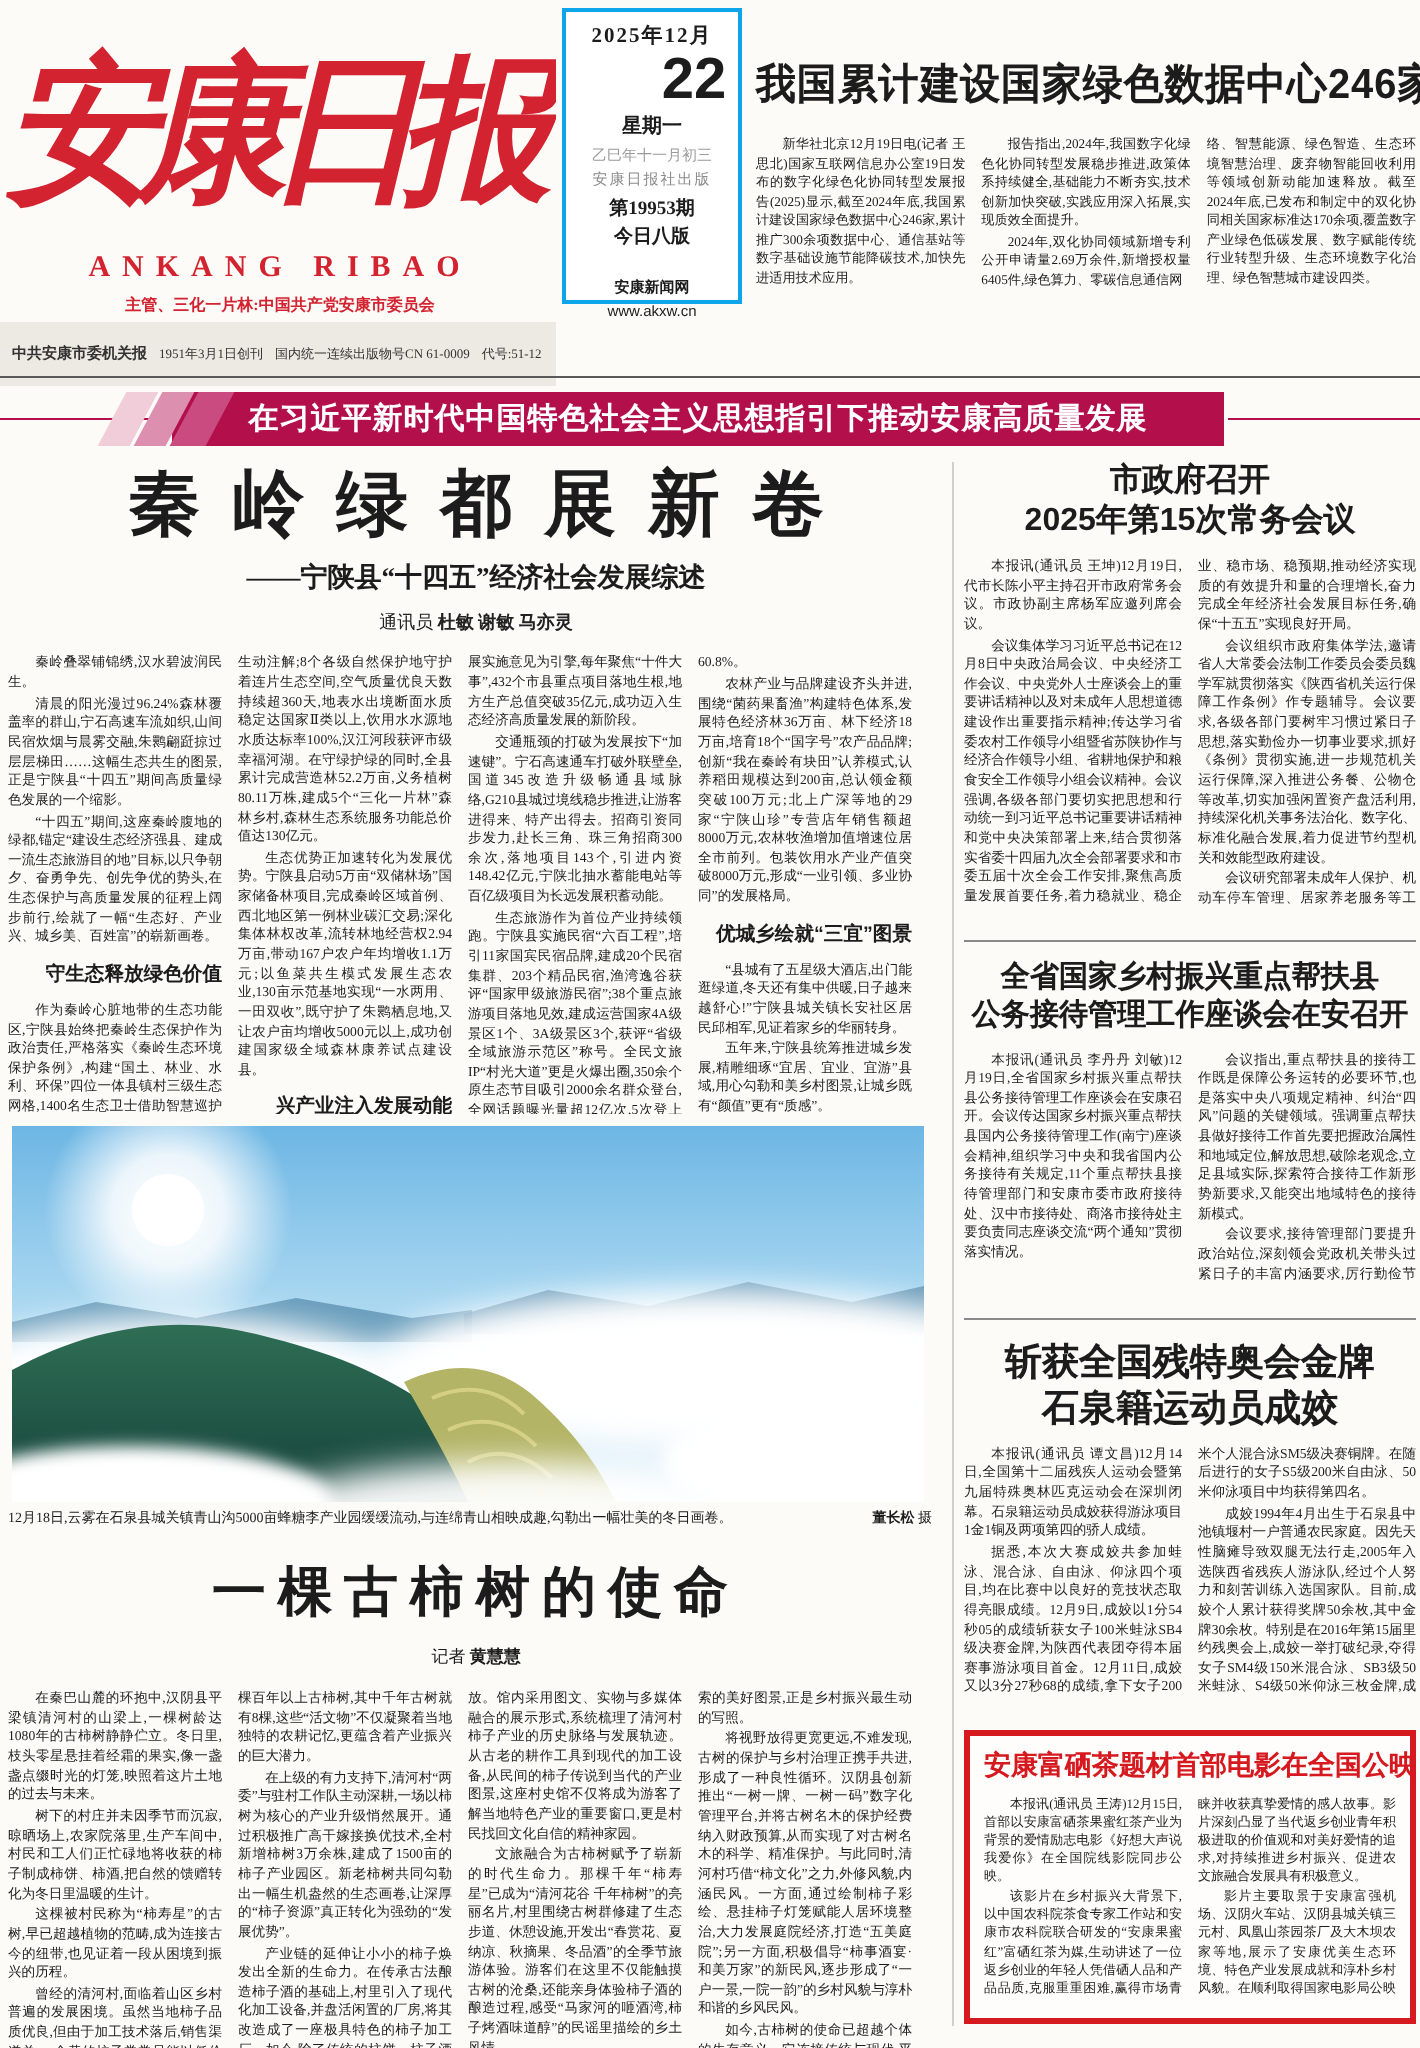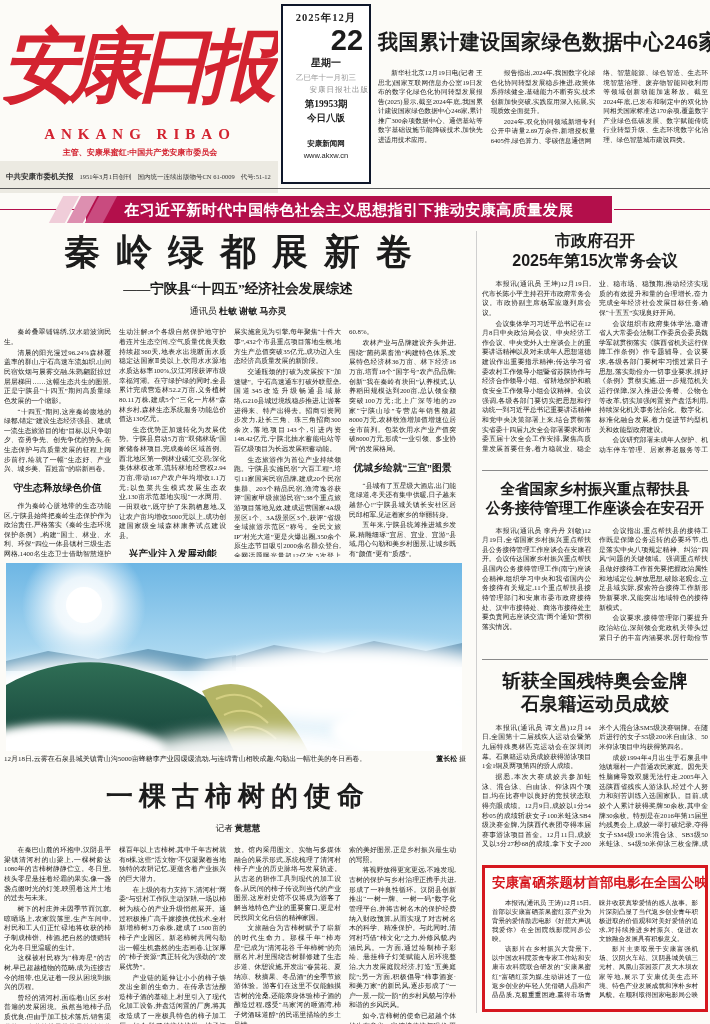--- a/index.html
+++ b/index.html
@@ -16,27 +16,27 @@
     line-height:128px; white-space:nowrap; transform:scaleY(1.04); overflow:hidden; }
   #masthead-en { position:absolute; left:28px; top:126px; width:224px; text-align:center;
     color:#d32330; font-weight:bold; font-size:15px; letter-spacing:6px; }
   #masthead-org { position:absolute; left:8px; top:147px; width:264px; text-align:center;
     color:#d32330; font-size:8px; font-weight:bold; }
   #info-strip { position:absolute; left:0; top:161px; width:278px; height:32px; background:#eceae2;
     display:flex; align-items:center; gap:6px; padding:0 6px; font-size:6.5px; color:#333; white-space:nowrap; overflow:hidden; }
   #info-strip .b { font-weight:bold; font-size:7.5px; }
 
   
-  #datebox { position:absolute; left:281px; top:4px; width:90px; height:180px; border:2px solid #0f172a;
+  #datebox { position:absolute; left:281px; top:4px; width:90px; height:148px; border:2px solid #0ea5e9;
     background:#fff; text-align:center; padding-top:5px; }
   #db-ym { font-size:10.5px; font-weight:bold; letter-spacing:1px; }
   #db-day { font-size:29px; font-weight:bold; line-height:1.05; font-family:"Liberation Sans",sans-serif;padding-left:42px; }
   #db-week { font-size:10px; font-weight:bold; margin-top:1px; }
   #db-lunar { font-size:7.5px; color:#9a9a9a; margin-top:3px; }
-  #db-pub { font-size:7.5px; color:#8b8b8b; margin-top:2px; letter-spacing:1px;text-align:right; }
+  #db-pub { font-size:7.5px; color:#8b8b8b; margin-top:2px; letter-spacing:1px; }
   #db-issue { font-size:9.5px; font-weight:bold; margin-top:3px; }
   #db-pages { font-size:9.5px; margin-top:1px; font-weight:bold; }
   #db-site { font-size:7.5px; font-weight:bold; margin-top:14px; }
   #db-url { font-size:7.5px; margin-top:2px; font-family:"Liberation Sans",sans-serif; }
 
   
   #top-article { position:absolute; left:378px; top:28px; width:330px; }
   #top-headline { font-family:"Liberation Sans",sans-serif; font-weight:900; font-size:21px;
     white-space:nowrap; transform:scaleX(.95); transform-origin:left; letter-spacing:0.5px; }
   #top-cols { display:flex; gap:8px; margin-top:12px; height:112px; overflow:hidden; }
@@ -58,21 +58,21 @@
 
   
   #lead { position:absolute; left:4px; top:231px; width:468px; }
   #lead-head { text-align:center; font-family:"Liberation Sans",sans-serif; font-weight:900;
     font-size:36px; letter-spacing:16px; padding-left:16px; line-height:1.15; }
   #lead-sub { text-align:center; font-size:13.5px; font-weight:bold; margin-top:8px; }
   #lead-byline { text-align:center; font-size:9px; margin-top:7px; color:#222; }
   #lead-byline .names { font-weight:bold; }
   #lead-cols { display:flex; gap:8px; margin-top:9px; height:230px; overflow:hidden; }
   .lcol { width:107px; font-size:6.8px; line-height:1.42; }
-  .sec-head { text-align:center; font-family:"Liberation Sans",sans-serif; font-weight:bold;
+  .sec-head { text-align:right; font-family:"Liberation Sans",sans-serif; font-weight:bold;
     font-size:9.8px; margin:7px 0 6px 0; }
 
   #photo { margin:6px 0 0 2px; width:456px; height:188px; position:relative; overflow:hidden; background:#bfe0f2; }
   #caption-row { width:462px; display:flex; margin-top:4px; font-size:7px; line-height:1.4; }
   #caption { flex:1; padding-right:8px; }
   #credit { width:62px; text-align:right; white-space:nowrap; }
   #credit .name { font-weight:bold; }
 
   #pers-head { text-align:center; font-size:27px; font-weight:bold; letter-spacing:6px; margin-top:13px;font-family:Liberation Serif, serif; }
   #pers-byline { text-align:center; font-size:8.5px; margin-top:9px; }
@@ -99,21 +99,21 @@
   #tea-body { margin-top:6px; column-count:2; column-gap:8px; font-size:6.5px; line-height:1.4;
     text-align:justify; height:106px; overflow:hidden; }
 </style>
 </head>
 <body>
 
 <div id="page">
 
   <div id="masthead-title">安康日报</div>
   <div id="masthead-en">ANKANG RIBAO</div>
-  <div id="masthead-org">主管、安康果蜜红:中国共产党安康市委员会</div>
+  <div id="masthead-org">主管、三化一片林:中国共产党安康市委员会</div>
   <div id="info-strip">
     <span class="b">中共安康市委机关报</span>
     <span>1951年3月1日创刊</span>
     <span>国内统一连续出版物号CN 61-0009</span>
     <span>代号:51-12</span>
   </div>
 
   <div id="datebox">
     <div id="db-ym">2025年12月</div>
     <div id="db-day">22</div>

